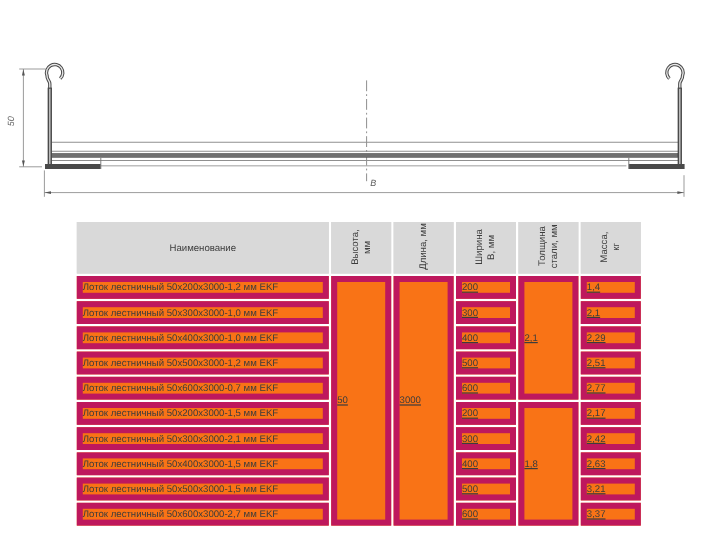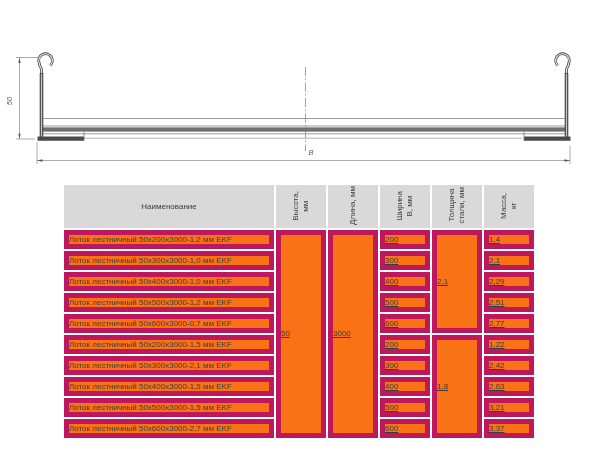--- a/index.html
+++ b/index.html
@@ -123,21 +123,21 @@
       </tr>
       <tr>
         <td class="name">Лоток лестничный 50x600x3000-0,7 мм EKF</td>
         <td class="c">600</td>
         <td class="c">2,77</td>
       </tr>
       <tr>
         <td class="name">Лоток лестничный 50x200x3000-1,5 мм EKF</td>
         <td class="c">200</td>
         <td class="c" rowspan="5">1,8</td>
-        <td class="c">1,22</td>
+        <td class="c">2,17</td>
       </tr>
       <tr>
         <td class="name">Лоток лестничный 50x300x3000-2,1 мм EKF</td>
         <td class="c">300</td>
         <td class="c">2,42</td>
       </tr>
       <tr>
         <td class="name">Лоток лестничный 50x400x3000-1,5 мм EKF</td>
         <td class="c">400</td>
         <td class="c">2,63</td>

